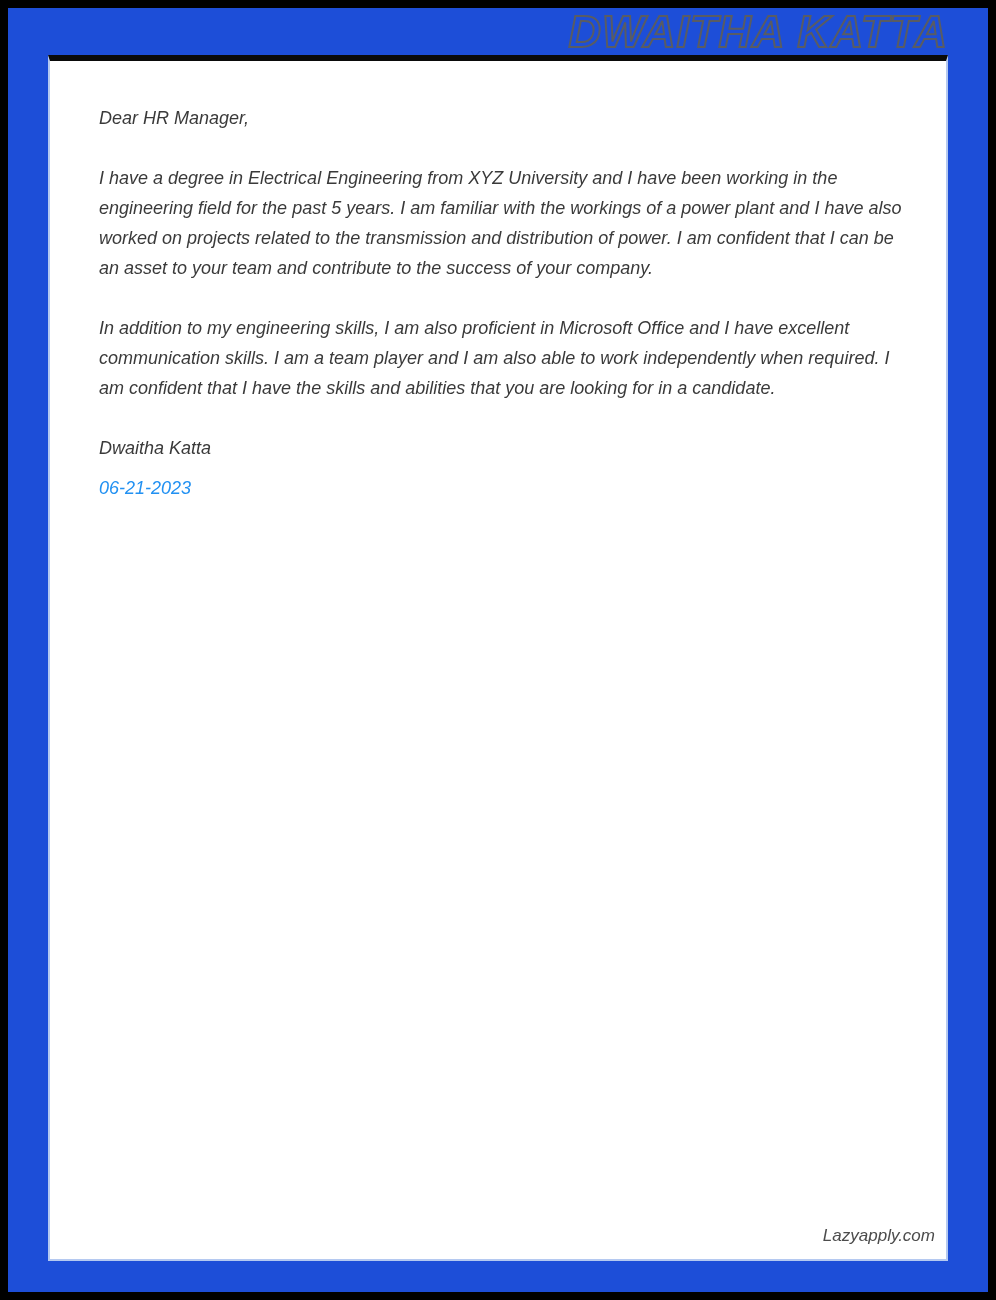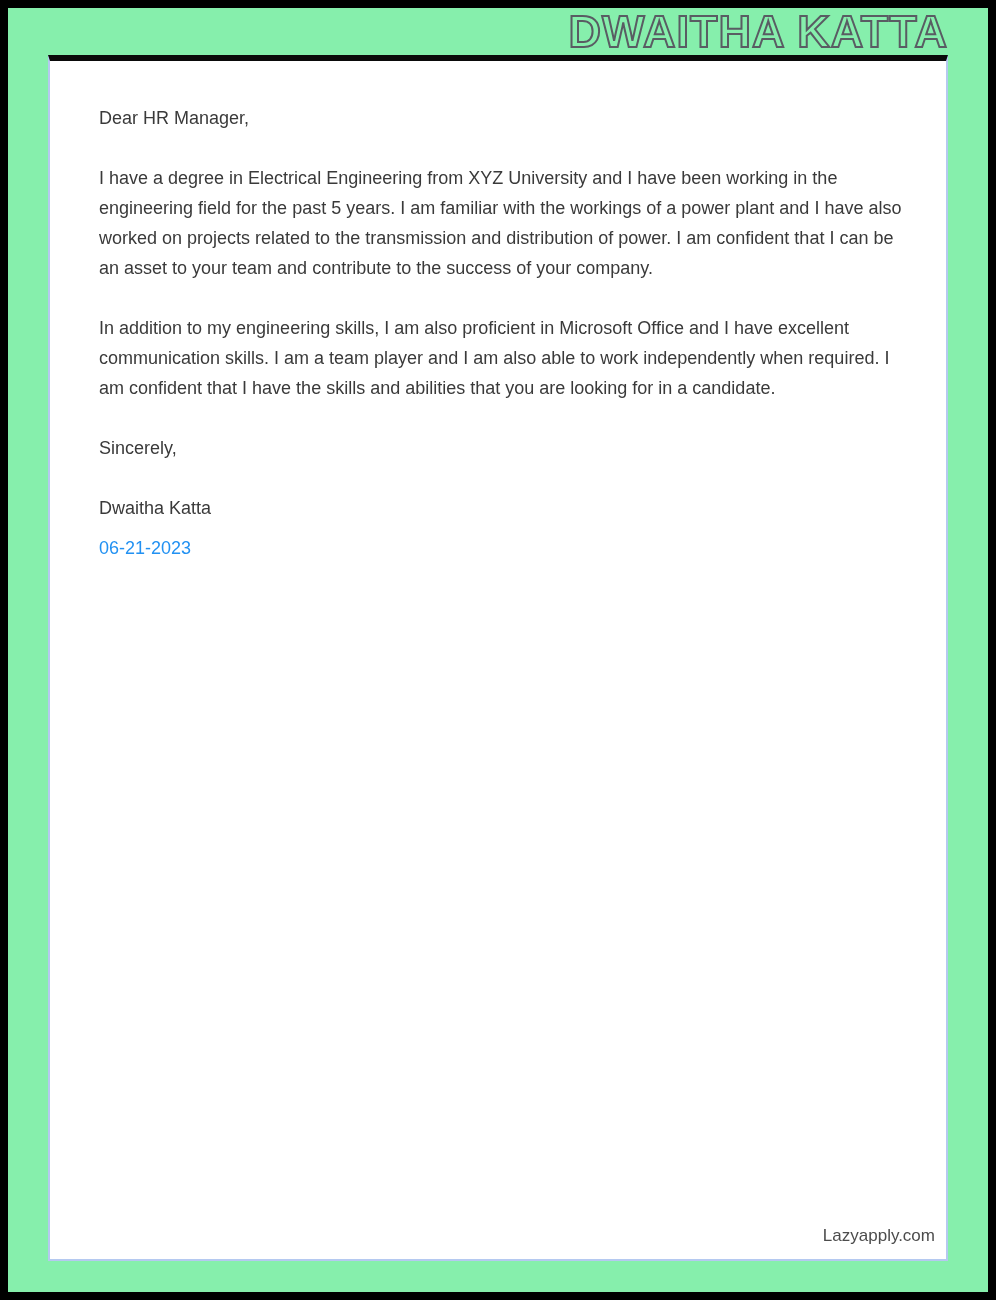--- a/index.html
+++ b/index.html
@@ -8,21 +8,22 @@
     width: 996px;
     height: 1300px;
     position: relative;
     background: #000000;
     overflow: hidden;
     font-family: "Liberation Sans", "DejaVu Sans", sans-serif;
   }
   .page {
     position: absolute;
     left: 8px; top: 8px; right: 8px; bottom: 8px;
-    background: #86efac;
+    background: #1d4ed8;
+    font-style: italic;
   }
   .header-name {
     position: absolute;
     top: 0px;
     right: 40px;
     font-size: 45px;
     line-height: 48px;
     font-weight: 600;
     letter-spacing: 1px;
     color: transparent;
@@ -73,21 +74,20 @@
 
     <div class="letter-body">
       <p class="para salutation">Dear HR Manager,</p>
 
 
       <p class="para">I have a degree in Electrical Engineering from XYZ University and I have been working in the engineering field for the past 5 years. I am familiar with the workings of a power plant and I have also worked on projects related to the transmission and distribution of power. I am confident that I can be an asset to your team and contribute to the success of your company.</p>
 
       <p class="para">In addition to my engineering skills, I am also proficient in Microsoft Office and I have excellent communication skills. I am a team player and I am also able to work independently when required. I am confident that I have the skills and abilities that you are looking for in a candidate.</p>
 
 
-      <p class="para closing">Sincerely,</p>
 
       <p class="para signature">Dwaitha Katta</p>
 
       <p class="para date">06-21-2023</p>
     </div>
 
     <div class="watermark">Lazyapply.com</div>
 
   </main>
 

